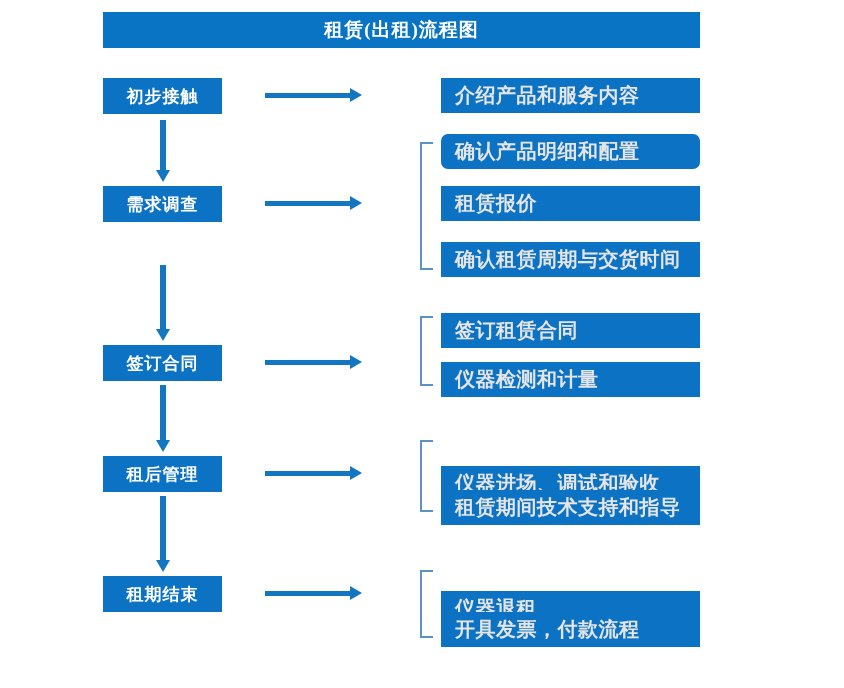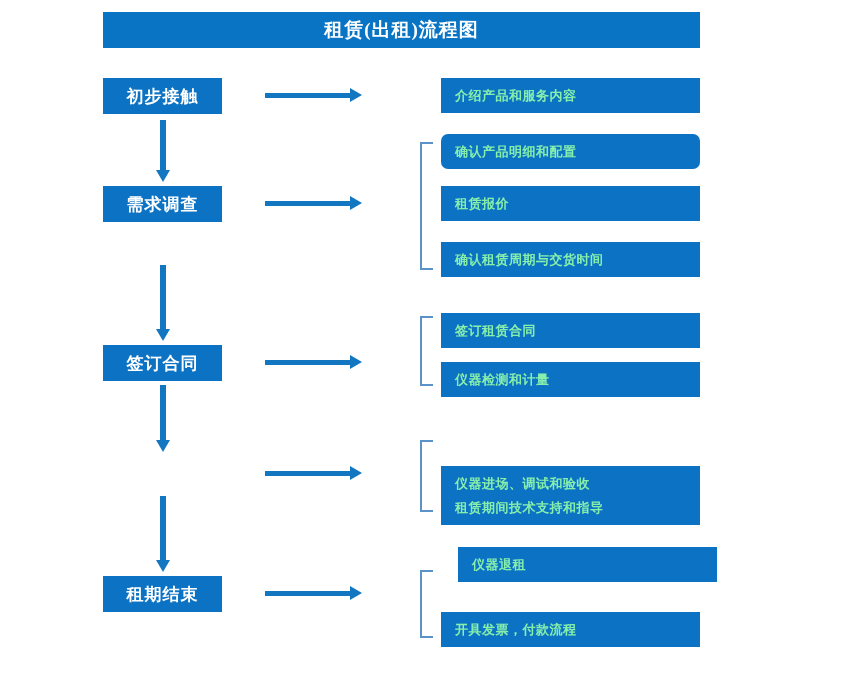--- a/index.html
+++ b/index.html
@@ -52,22 +52,22 @@
     letter-spacing: 1px;
   }
 
   
   .detail-box {
     position: absolute;
     left: 441px;
     width: 259px;
     height: 35px;
     background: #0b72c4;
-    color: #86efac;
-    font-size: 13px;
+    color: #e5e5e5;
+    font-size: 20px;
     font-weight: bold;
     display: flex;
     align-items: center;
     padding-left: 14px;
     box-sizing: border-box;
     letter-spacing: 0.5px;
   }
 
   
   .h-arrow {
@@ -133,20 +133,21 @@
 </head>
 <body>
 
 <div id="canvas">
 
   <div class="title-bar">租赁(出租)流程图</div>
 
   <div class="stage-box" style="top:186px;">需求调查</div>
   <div class="stage-box" style="top:78px;">初步接触</div>
   <div class="stage-box" style="top:345px;">签订合同</div>
+  <div class="stage-box" style="top:456px;">租后管理</div>
   <div class="stage-box" style="top:576px;">租期结束</div>
 
   <div class="v-arrow" style="top:120px; height:62px;">
     <div class="shaft" style="height:50px;"></div>
     <div class="head"></div>
   </div>
 
   <div class="v-arrow" style="top:265px; height:76px;">
     <div class="shaft" style="height:64px;"></div>
     <div class="head"></div>
@@ -193,16 +194,16 @@
   <div class="detail-box" style="top:134px;border-radius:7px;">确认产品明细和配置</div>
   <div class="detail-box" style="top:186px;">租赁报价</div>
   <div class="detail-box" style="top:242px;">确认租赁周期与交货时间</div>
 
   <div class="detail-box" style="top:313px;">签订租赁合同</div>
   <div class="detail-box" style="top:362px;">仪器检测和计量</div>
 
   <div class="detail-box" style="top:422px;margin-top:44px;">仪器进场、调试和验收</div>
   <div class="detail-box" style="top:490px;">租赁期间技术支持和指导</div>
 
-  <div class="detail-box" style="top:547px;margin-left:17px;">仪器退租</div>
+  <div class="detail-box" style="top:591px;">仪器退租</div>
   <div class="detail-box" style="top:612px;">开具发票，付款流程</div>
 
 </div>
 
 </body></html>

